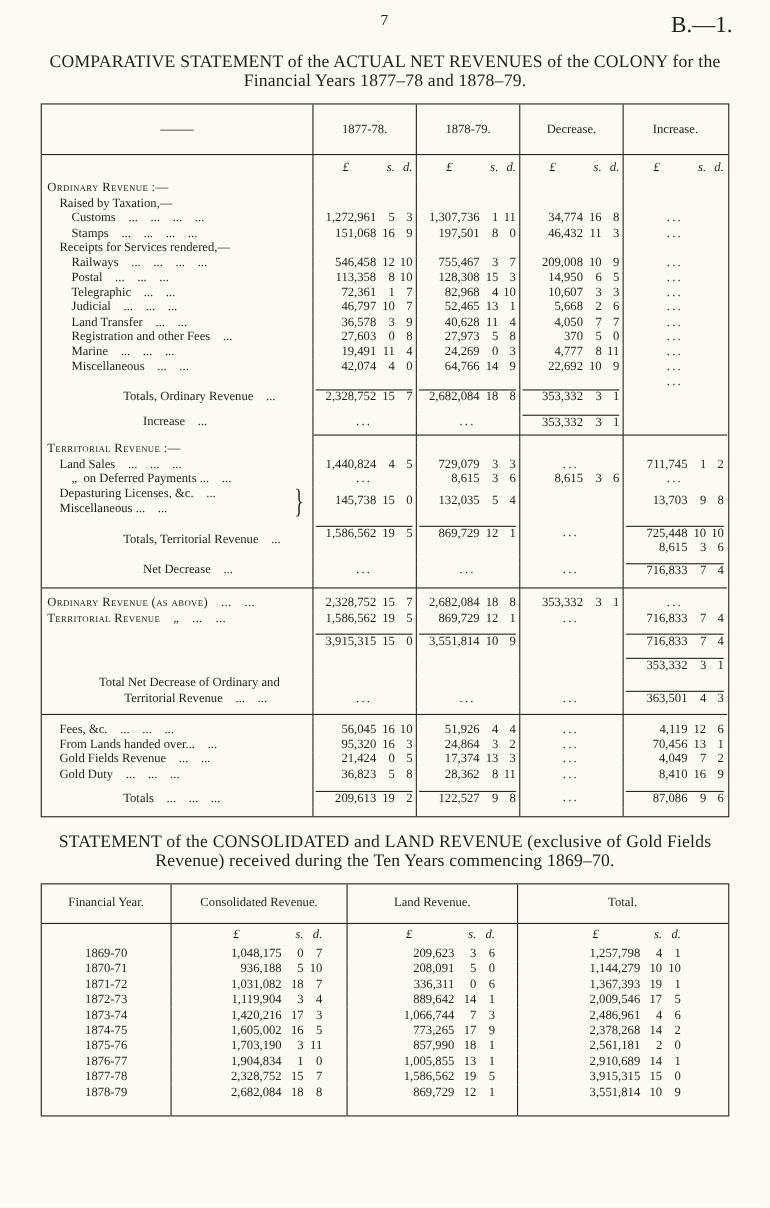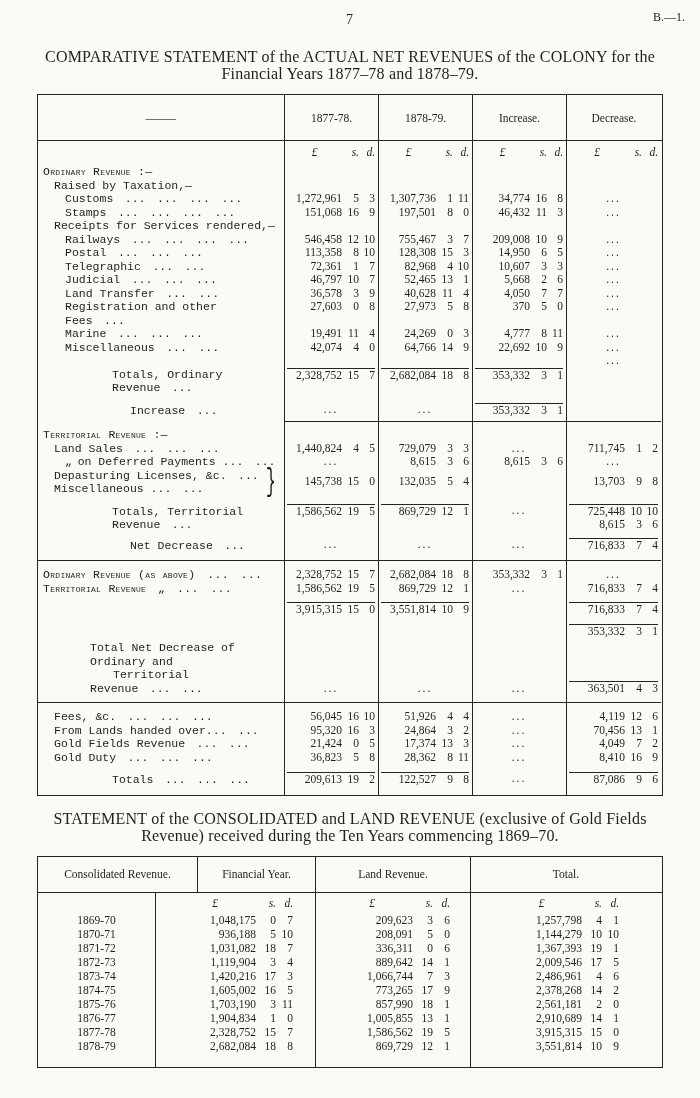--- a/index.html
+++ b/index.html
@@ -1,35 +1,35 @@
 <!DOCTYPE html>
 <html><head>
 <meta charset="utf-8">
 <style>
   *{box-sizing:border-box;margin:0;padding:0}
   body{background:#e8e6e0;}
   .page{width:700px;height:1098px;background:#fbfaf4;font-family:"Liberation Serif","DejaVu Serif",serif;color:#201f1a;position:relative;overflow:hidden;}
   .topbar{position:relative;height:22px;margin-top:12px;}
   .pnum{position:absolute;left:0;right:0;top:0;text-align:center;font-size:14px;letter-spacing:1px;}
-  .pref{position:absolute;right:15px;top:-2px;font-size:12px;margin-left:20px;}
+  .pref{position:absolute;right:34px;top:-2px;font-size:21px;margin-left:20px;}
   .doc-title{margin:14px 36px 12px;text-align:center;font-size:16px;line-height:17px;letter-spacing:.2px;}
   .t2title{}
   .tbl{margin:0 37px;border:1.5px solid #26241d;background:#fbfaf4;}
   .thead{display:flex;border-bottom:1px solid #26241d;}
   .t1 .thead{height:46px;}
   .t2 .thead{height:36px;}
   .thead .cell{display:flex;align-items:center;justify-content:center;font-size:11.5px;}
   .cell{border-right:1px solid #26241d;align-self:stretch;}
   .trow .cell:last-child,.thead .cell:last-child{border-right:none;}
   .w-lbl{width:247px}.w-m{width:94px}
   .w-y{width:118px}.w-c1{width:160px}.w-c2{width:155px}.w-c3{width:190px}
   .trow{display:flex;min-height:13.5px;font-size:11.5px;line-height:13.5px;}
   .gaprow{min-height:0;}
   .seprow{min-height:0;height:3px;}
-  .lblc{position:relative;padding-left:5px;padding-right:4px;display:flex;flex-direction:column;justify-content:flex-end;font-family:Liberation Mono, monospace;}
+  .lblc{position:relative;padding-left:5px;padding-right:4px;display:flex;flex-direction:column;justify-content:center;}
   .ltext{white-space:pre-line;}
   .ind1{padding-left:16px}.ind2{padding-left:27px}.ind3{padding-left:52px}.ind4{padding-left:74px}.ind5{padding-left:92px}
   .sc{font-variant:small-caps;letter-spacing:.3px;}
   .mc{display:flex;flex-direction:column;justify-content:flex-start;padding:0 3px 0 2px;}
   .va-center .mc{justify-content:center;}
   .va-bottom .mc{justify-content:flex-end;}
   .mline{display:flex;width:100%;}
   .mline .p{flex:1;text-align:right;}
   .mline .s{width:17px;text-align:right;}
   .mline .d{width:16px;text-align:right;}
@@ -62,22 +62,22 @@
 
   <div class="doc-title">COMPARATIVE STATEMENT of the ACTUAL NET REVENUES of the COLONY for the Financial Years 1877–78 and 1878–79.</div>
 
   <div class="tbl t1">
     <div class="thead">
       <div class="cell w-lbl">
           <span class="dash">—</span>
         </div>
       <div class="cell w-m">1877-78.</div>
       <div class="cell w-m">1878-79.</div>
+      <div class="cell w-m">Decrease.</div>
       <div class="cell w-m">Increase.</div>
-      <div class="cell w-m">Decrease.</div>
     </div>
     <div class="tbody">
         <div class="trow cur">
           <div class="cell lblc w-lbl"></div>
           <div class="cell mc w-m">
             <div class="mline">
               <span class="p">£</span>
               <span class="s">s.</span>
               <span class="d">d.</span>
             </div>
@@ -1005,22 +1005,22 @@
           <div class="cell mc w-m"></div>
           <div class="cell mc w-m"></div>
         </div>
       </div>
   </div>
 
   <div class="doc-title t2title">STATEMENT of the CONSOLIDATED and LAND REVENUE (exclusive of Gold Fields Revenue) received during the Ten Years commencing 1869–70.</div>
 
   <div class="tbl t2">
     <div class="thead">
+      <div class="cell w-y">Financial Year.</div>
       <div class="cell w-c1">Consolidated Revenue.</div>
-      <div class="cell w-y">Financial Year.</div>
       <div class="cell w-c2">Land Revenue.</div>
       <div class="cell w-c3">Total.</div>
     </div>
     <div class="tbody">
         <div class="trow cur">
           <div class="cell lblc w-y"></div>
           <div class="cell mc w-c1">
             <div class="mline">
               <span class="p">£</span>
               <span class="s">s.</span>

